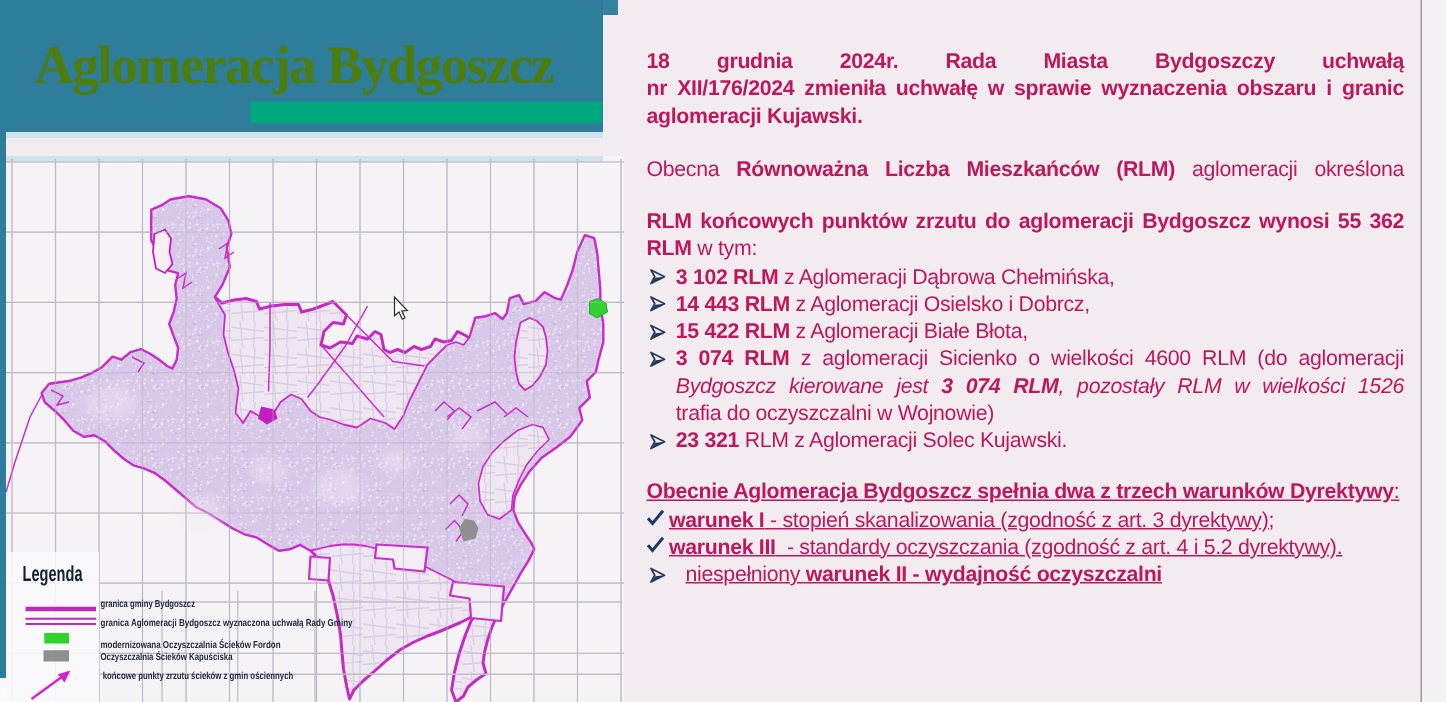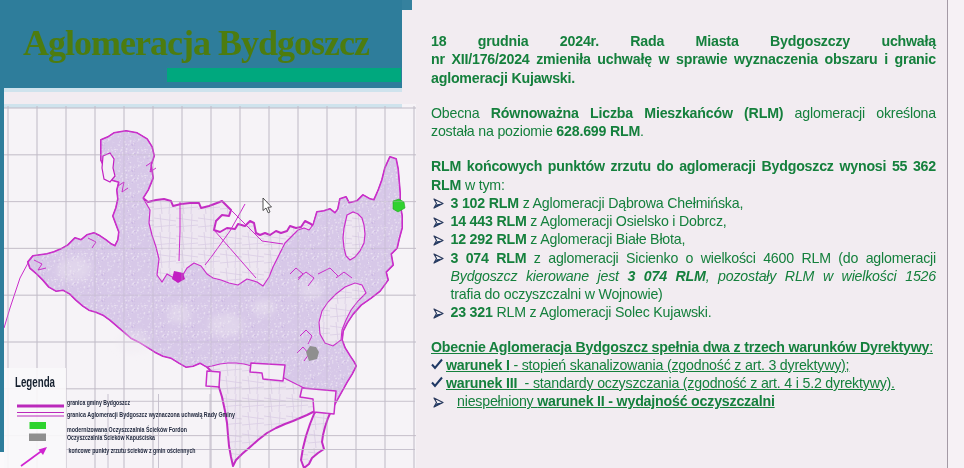--- a/index.html
+++ b/index.html
@@ -8,21 +8,21 @@
 .hdr{position:absolute;left:0;top:0;width:402px;height:88px;background:#2e7d9b;}
 .grn{position:absolute;left:167px;top:68px;width:234px;height:14px;background:#00a87e;}
 .title{position:absolute;left:23px;top:22px;width:380px;color:#4d7c0f;
   font-family:"Liberation Serif",serif;font-weight:bold;font-size:36px;letter-spacing:-1px;}
 .cyanrow{position:absolute;left:4px;top:88px;width:398px;height:4px;background:#cfe3ed;}
 .lstrip{position:absolute;left:0;top:88px;width:4px;height:364px;background:#2e7d9b;}
 .bbar{position:absolute;left:67px;top:462px;width:335px;height:6px;background:#297590;}
 .wcorner{position:absolute;left:0;top:452px;width:67px;height:16px;background:#fbf9fb;}
 #map{position:absolute;left:4px;top:104px;}
 .vline{position:absolute;left:947px;top:0;width:1px;height:468px;background:#a49aa5;}
-.txt{position:absolute;left:431px;top:32px;width:505px;color:#15803d;
+.txt{position:absolute;left:431px;top:32px;width:505px;color:#be185d;
   font-size:14.2px;letter-spacing:-0.2px;line-height:18.25px;}
 .txt .p{margin:0 0 17px 0;}
 .j{text-align:justify;text-align-last:justify;}
 .b{font-weight:bold;}
 .bl{position:relative;padding-left:19.5px;}
 .bl .ar{position:absolute;left:2px;top:1.5px;}
 .ck{margin-right:3px;}
 </style>
 </head>
 <body>
@@ -292,37 +292,36 @@
 <div class="vline"></div>
 <div style="position:absolute;left:948px;top:0;width:16px;height:468px;background:#f6f1f5;"></div>
 <div class="txt">
 <div class="p b">
 <div class="j">18 grudnia 2024r. Rada Miasta Bydgoszczy uchwałą</div>
 <div class="j">nr XII/176/2024 zmieniła uchwałę w sprawie wyznaczenia obszaru i granic</div>
 <div>aglomeracji Kujawski.</div>
 </div>
 <div class="p">
 <div class="j">Obecna <span class="b">Równoważna Liczba Mieszkańców (RLM)</span> aglomeracji określona</div>
-<div>została na poziomie <span class="b">628.699 RLM</span>.</div>
 </div>
 <div class="p" style="margin-bottom:12px;">
 <div class="j"><span class="b">RLM końcowych punktów zrzutu do aglomeracji Bydgoszcz wynosi 55 362</span></div>
 <div><span class="b">RLM</span> w tym:</div>
 <div class="bl"><span class="ar"><svg width="11" height="11" viewBox="0 0 11 11">
             <path d="M1,1 L10,5.5 L1,10 L3.5,5.5 z" fill="#f5f2f6" stroke="#2b3a5c" stroke-width="1.2" stroke-linejoin="round"></path>
             <path d="M1,10 L10,5.5 L4,6.2 z" fill="#1f3864"></path>
           </svg></span><span class="b">3 102 RLM</span> z Aglomeracji Dąbrowa Chełmińska,</div>
 <div class="bl"><span class="ar"><svg width="11" height="11" viewBox="0 0 11 11">
             <path d="M1,1 L10,5.5 L1,10 L3.5,5.5 z" fill="#f5f2f6" stroke="#2b3a5c" stroke-width="1.2" stroke-linejoin="round"></path>
             <path d="M1,10 L10,5.5 L4,6.2 z" fill="#1f3864"></path>
           </svg></span><span class="b">14 443 RLM</span> z Aglomeracji Osielsko i Dobrcz,</div>
 <div class="bl"><span class="ar"><svg width="11" height="11" viewBox="0 0 11 11">
             <path d="M1,1 L10,5.5 L1,10 L3.5,5.5 z" fill="#f5f2f6" stroke="#2b3a5c" stroke-width="1.2" stroke-linejoin="round"></path>
             <path d="M1,10 L10,5.5 L4,6.2 z" fill="#1f3864"></path>
-          </svg></span><span class="b">12 292 RLM</span> z Aglomeracji Białe Błota,</div>
+          </svg></span><span class="b">15 422 RLM</span> z Aglomeracji Białe Błota,</div>
 <div class="bl j"><span class="ar"><svg width="11" height="11" viewBox="0 0 11 11">
             <path d="M1,1 L10,5.5 L1,10 L3.5,5.5 z" fill="#f5f2f6" stroke="#2b3a5c" stroke-width="1.2" stroke-linejoin="round"></path>
             <path d="M1,10 L10,5.5 L4,6.2 z" fill="#1f3864"></path>
           </svg></span><span class="b">3 074 RLM</span> z aglomeracji Sicienko o wielkości 4600 RLM (do aglomeracji</div>
 <div class="bl j" style="padding-left:19.5px;font-style:italic;">Bydgoszcz kierowane jest <span class="b">3 074 RLM</span>, pozostały RLM w wielkości 1526</div>
 <div class="bl" style="padding-left:19.5px;">trafia do oczyszczalni w Wojnowie)</div>
 <div class="bl"><span class="ar"><svg width="11" height="11" viewBox="0 0 11 11">
             <path d="M1,1 L10,5.5 L1,10 L3.5,5.5 z" fill="#f5f2f6" stroke="#2b3a5c" stroke-width="1.2" stroke-linejoin="round"></path>
             <path d="M1,10 L10,5.5 L4,6.2 z" fill="#1f3864"></path>
           </svg></span><span class="b">23 321</span> RLM z Aglomeracji Solec Kujawski.</div>

